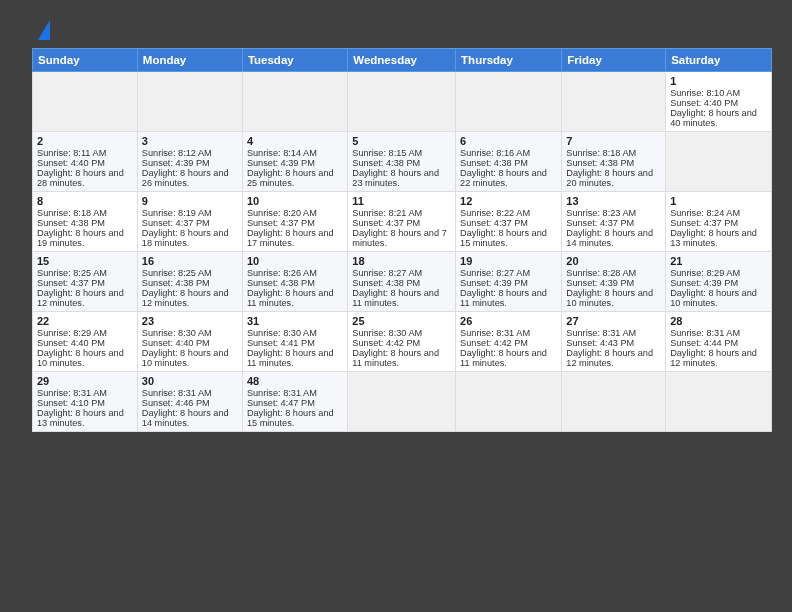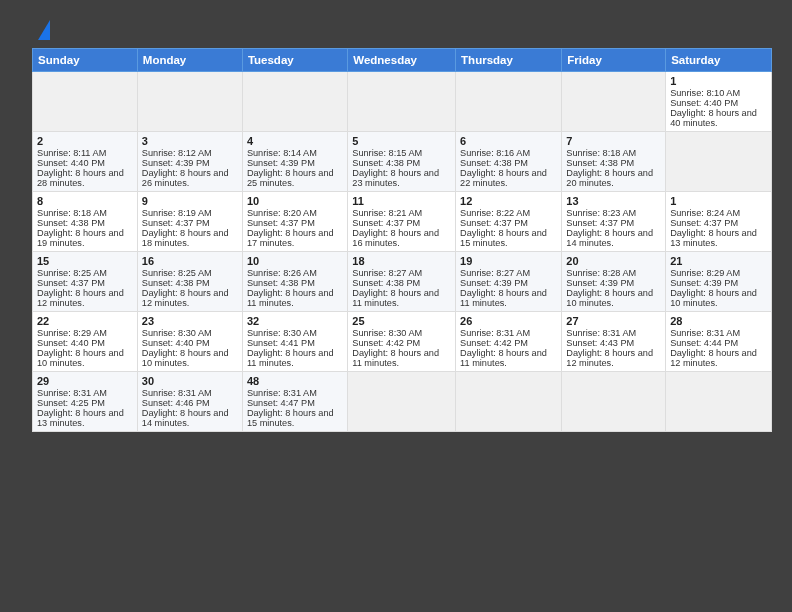--- a/index.html
+++ b/index.html
@@ -143,45 +143,45 @@
           <td><span class="day-number">4</span><span>Sunrise: 8:14 AM</span><br><span>Sunset: 4:39 PM</span><br><span>Daylight: 8 hours and 25 minutes.</span></td>
           <td><span class="day-number">5</span><span>Sunrise: 8:15 AM</span><br><span>Sunset: 4:38 PM</span><br><span>Daylight: 8 hours and 23 minutes.</span></td>
           <td><span class="day-number">6</span><span>Sunrise: 8:16 AM</span><br><span>Sunset: 4:38 PM</span><br><span>Daylight: 8 hours and 22 minutes.</span></td>
           <td><span class="day-number">7</span><span>Sunrise: 8:18 AM</span><br><span>Sunset: 4:38 PM</span><br><span>Daylight: 8 hours and 20 minutes.</span></td>
           <td class="empty-cell"></td>
         </tr>
         <tr>
           <td><span class="day-number">8</span><span>Sunrise: 8:18 AM</span><br><span>Sunset: 4:38 PM</span><br><span>Daylight: 8 hours and 19 minutes.</span></td>
           <td><span class="day-number">9</span><span>Sunrise: 8:19 AM</span><br><span>Sunset: 4:37 PM</span><br><span>Daylight: 8 hours and 18 minutes.</span></td>
           <td><span class="day-number">10</span><span>Sunrise: 8:20 AM</span><br><span>Sunset: 4:37 PM</span><br><span>Daylight: 8 hours and 17 minutes.</span></td>
-          <td><span class="day-number">11</span><span>Sunrise: 8:21 AM</span><br><span>Sunset: 4:37 PM</span><br><span>Daylight: 8 hours and 16 minutes.</span></td>
+          <td><span class="day-number">11</span><span>Sunrise: 8:21 AM</span><br><span>Sunset: 4:37 PM</span><br><span>Daylight: 8 hours and 7 minutes.</span></td>
           <td><span class="day-number">12</span><span>Sunrise: 8:22 AM</span><br><span>Sunset: 4:37 PM</span><br><span>Daylight: 8 hours and 15 minutes.</span></td>
           <td><span class="day-number">13</span><span>Sunrise: 8:23 AM</span><br><span>Sunset: 4:37 PM</span><br><span>Daylight: 8 hours and 14 minutes.</span></td>
           <td><span class="day-number">1</span><span>Sunrise: 8:24 AM</span><br><span>Sunset: 4:37 PM</span><br><span>Daylight: 8 hours and 13 minutes.</span></td>
         </tr>
         <tr>
           <td><span class="day-number">15</span><span>Sunrise: 8:25 AM</span><br><span>Sunset: 4:37 PM</span><br><span>Daylight: 8 hours and 12 minutes.</span></td>
           <td><span class="day-number">16</span><span>Sunrise: 8:25 AM</span><br><span>Sunset: 4:38 PM</span><br><span>Daylight: 8 hours and 12 minutes.</span></td>
           <td><span class="day-number">10</span><span>Sunrise: 8:26 AM</span><br><span>Sunset: 4:38 PM</span><br><span>Daylight: 8 hours and 11 minutes.</span></td>
           <td><span class="day-number">18</span><span>Sunrise: 8:27 AM</span><br><span>Sunset: 4:38 PM</span><br><span>Daylight: 8 hours and 11 minutes.</span></td>
           <td><span class="day-number">19</span><span>Sunrise: 8:27 AM</span><br><span>Sunset: 4:39 PM</span><br><span>Daylight: 8 hours and 11 minutes.</span></td>
           <td><span class="day-number">20</span><span>Sunrise: 8:28 AM</span><br><span>Sunset: 4:39 PM</span><br><span>Daylight: 8 hours and 10 minutes.</span></td>
           <td><span class="day-number">21</span><span>Sunrise: 8:29 AM</span><br><span>Sunset: 4:39 PM</span><br><span>Daylight: 8 hours and 10 minutes.</span></td>
         </tr>
         <tr>
           <td><span class="day-number">22</span><span>Sunrise: 8:29 AM</span><br><span>Sunset: 4:40 PM</span><br><span>Daylight: 8 hours and 10 minutes.</span></td>
           <td><span class="day-number">23</span><span>Sunrise: 8:30 AM</span><br><span>Sunset: 4:40 PM</span><br><span>Daylight: 8 hours and 10 minutes.</span></td>
-          <td><span class="day-number">32</span><span>Sunrise: 8:30 AM</span><br><span>Sunset: 4:41 PM</span><br><span>Daylight: 8 hours and 11 minutes.</span></td>
+          <td><span class="day-number">31</span><span>Sunrise: 8:30 AM</span><br><span>Sunset: 4:41 PM</span><br><span>Daylight: 8 hours and 11 minutes.</span></td>
           <td><span class="day-number">25</span><span>Sunrise: 8:30 AM</span><br><span>Sunset: 4:42 PM</span><br><span>Daylight: 8 hours and 11 minutes.</span></td>
           <td><span class="day-number">26</span><span>Sunrise: 8:31 AM</span><br><span>Sunset: 4:42 PM</span><br><span>Daylight: 8 hours and 11 minutes.</span></td>
           <td><span class="day-number">27</span><span>Sunrise: 8:31 AM</span><br><span>Sunset: 4:43 PM</span><br><span>Daylight: 8 hours and 12 minutes.</span></td>
           <td><span class="day-number">28</span><span>Sunrise: 8:31 AM</span><br><span>Sunset: 4:44 PM</span><br><span>Daylight: 8 hours and 12 minutes.</span></td>
         </tr>
         <tr>
-          <td><span class="day-number">29</span><span>Sunrise: 8:31 AM</span><br><span>Sunset: 4:25 PM</span><br><span>Daylight: 8 hours and 13 minutes.</span></td>
+          <td><span class="day-number">29</span><span>Sunrise: 8:31 AM</span><br><span>Sunset: 4:10 PM</span><br><span>Daylight: 8 hours and 13 minutes.</span></td>
           <td><span class="day-number">30</span><span>Sunrise: 8:31 AM</span><br><span>Sunset: 4:46 PM</span><br><span>Daylight: 8 hours and 14 minutes.</span></td>
           <td><span class="day-number">48</span><span>Sunrise: 8:31 AM</span><br><span>Sunset: 4:47 PM</span><br><span>Daylight: 8 hours and 15 minutes.</span></td>
           <td class="empty-cell"></td>
           <td class="empty-cell"></td>
           <td class="empty-cell"></td>
           <td class="empty-cell"></td>
         </tr>
       </tbody>
   </table>
 </div>

